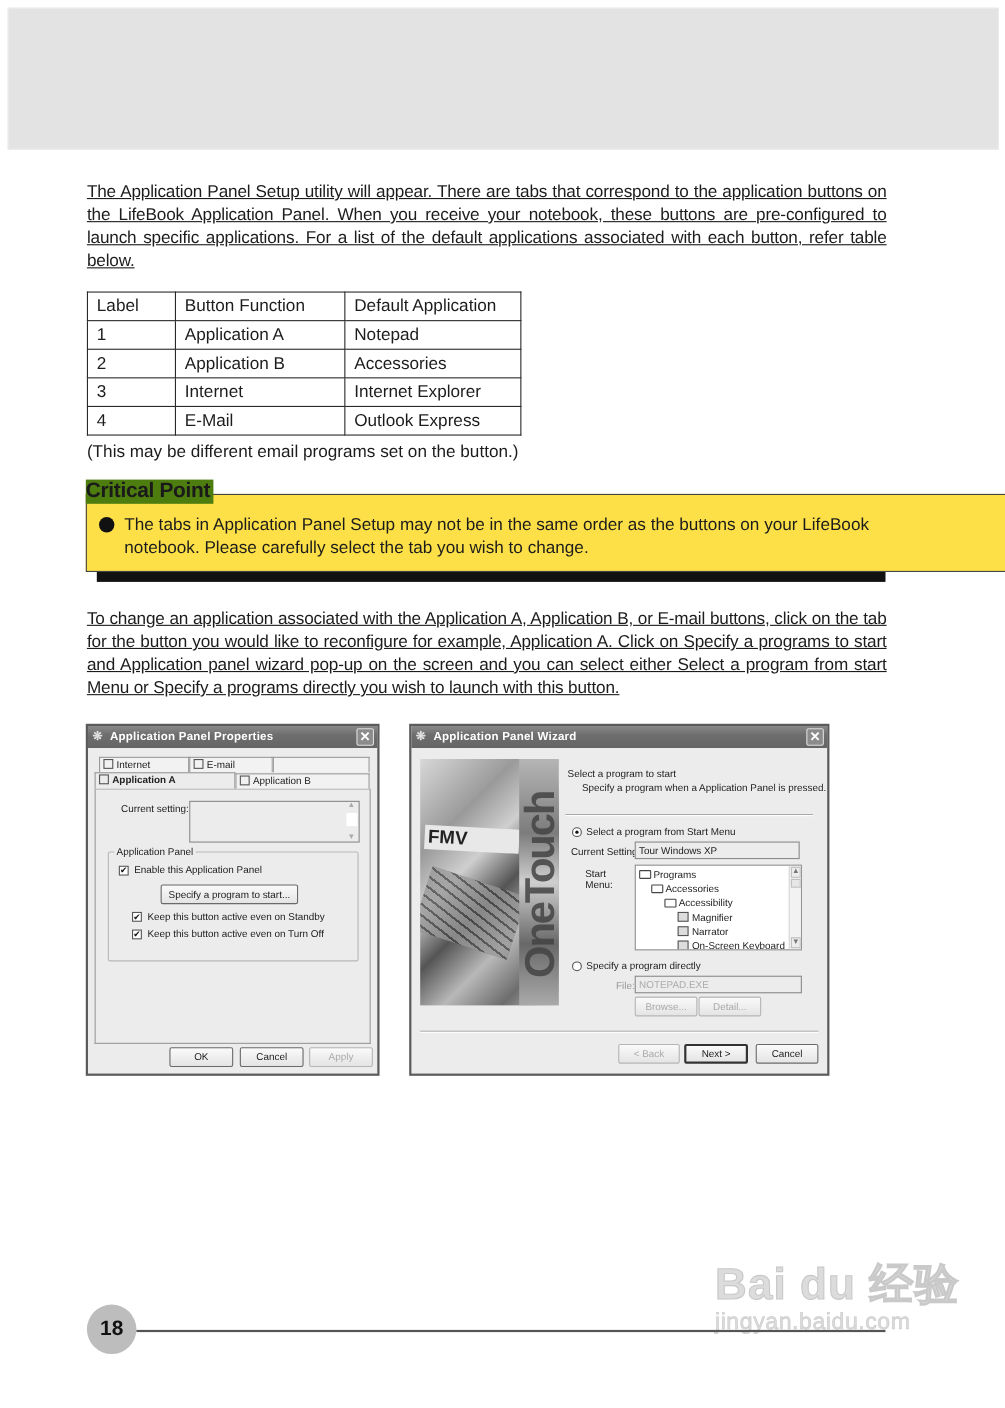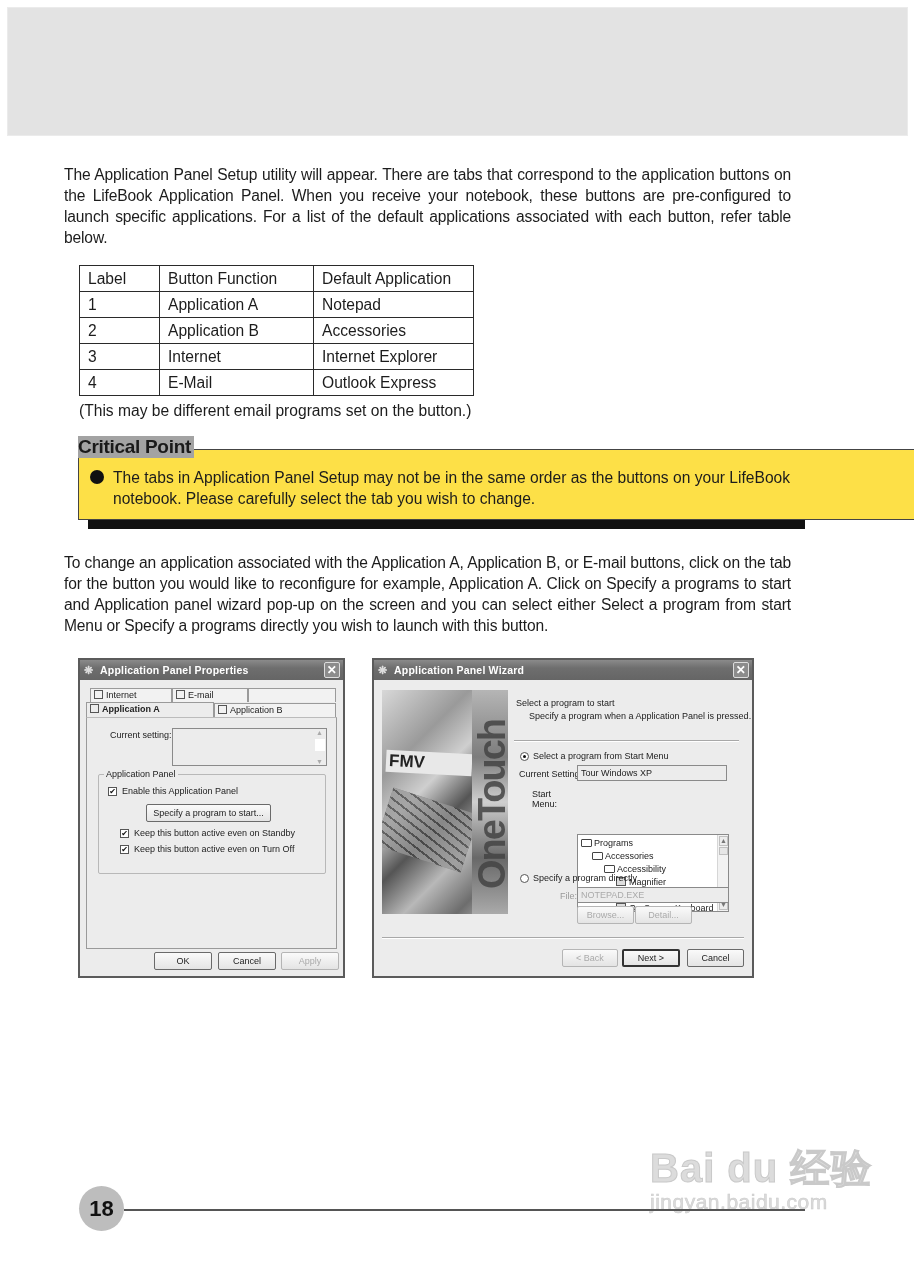--- a/index.html
+++ b/index.html
@@ -1,32 +1,32 @@
 <!DOCTYPE html>
 <html><head>
 <meta charset="utf-8">
 <style>
   * { box-sizing: border-box; margin: 0; padding: 0; }
   html, body { width: 914px; height: 1280px; background: #ffffff; overflow: hidden; }
   body { position: relative; font-family: "Liberation Sans", sans-serif; color: #1a1a1a; }
 
   .header-band { position: absolute; left: 7px; top: 7px; width: 901px; height: 129px; background: #e3e3e3; border: 1px solid #ebebeb; }
 
-  .para { position: absolute; left: 64px; width: 727px; font-size: 15.6px; line-height: 21px; text-align: justify; letter-spacing: -0.15px; color: #1c1c1c; }
+  .para { position: absolute; left: 79px; width: 727px; font-size: 15.6px; line-height: 21px; text-align: justify; letter-spacing: -0.15px; color: #1c1c1c; text-decoration: underline; }
   .para.p1 { top: 164px; }
   .para.p2 { top: 552px; }
 
   table.apps { position: absolute; left: 79px; top: 265px; border-collapse: collapse; font-size: 15.6px; color: #1c1c1c; }
   table.apps td { border: 1px solid #2a2a2a; height: 26px; padding: 0 8px; vertical-align: middle; white-space: nowrap; }
   table.apps td.c0 { width: 80px; }
   table.apps td.c1 { width: 154px; }
   table.apps td.c2 { width: 160px; }
   .table-note { position: absolute; left: 79px; top: 402px; font-size: 15.6px; color: #1c1c1c; text-align: right; }
 
-  .cp-title { position: absolute; left: 78px; top: 436px; font-size: 19px; font-weight: bold; color: #1a1a1a; background: #a3a3a3; padding-right: 3px; z-index: 3; letter-spacing: -0.3px; }
+  .cp-title { position: absolute; left: 78px; top: 436px; font-size: 19px; font-weight: bold; color: #1a1a1a; background: #4d7c0f; padding-right: 3px; z-index: 3; letter-spacing: -0.3px; }
   .cp-shadow { position: absolute; left: 88px; top: 460px; width: 717px; height: 69px; background: #111; }
   .cp-box { position: absolute; left: 78px; top: 449px; width: 854px; height: 71px; background: #fde047; border: 1px solid #444; border-top: 1px solid #444; z-index: 2; }
   .cp-bullet { position: absolute; left: 11px; top: 20px; width: 14px; height: 14px; border-radius: 50%; background: #111; }
   .cp-text { position: absolute; left: 34px; top: 17px; width: 680px; font-size: 15.6px; line-height: 21px; color: #1c1c1c; }
 
   
   .dlg { position: absolute; background: #ececec; border: 2px solid #5b5b5b; font-family: "Liberation Sans", sans-serif; font-size: 9px; color: #222; }
   .dlg-title { height: 20px; background: linear-gradient(#8a8a8a, #6e6e6e 40%, #656565); color: #fff; font-weight: bold; font-size: 10.5px; line-height: 20px; padding-left: 20px; position: relative; letter-spacing: 0.2px; }
   .dlg-title .app-icon { position: absolute; left: 4px; top: 4px; width: 12px; height: 12px; color: #ddd; font-size: 11px; line-height: 12px; }
   .dlg-close { position: absolute; right: 3px; top: 2px; width: 16px; height: 16px; border: 1px solid #ddd; border-radius: 2px; background: #8c8c8c; color: #fff; font-size: 12px; line-height: 14px; text-align: center; font-weight: bold; }
@@ -41,40 +41,40 @@
   .radio { position: absolute; width: 9px; height: 9px; border: 1px solid #555; border-radius: 50%; background: #fff; }
   .radio.on::after { content: ""; position: absolute; left: 2px; top: 2px; width: 3px; height: 3px; border-radius: 50%; background: #111; }
 
   .tab { position: absolute; height: 14px; border: 1px solid #9a9a9a; border-bottom: none; background: #f2f2f2; font-size: 9px; line-height: 13px; padding-left: 3px; white-space: nowrap; }
   .tab.active { font-weight: bold; background: #ececec; height: 15px; }
   .tab-icon { display: inline-block; width: 9px; height: 9px; border: 1px solid #555; margin-right: 3px; vertical-align: -1px; font-size: 6px; line-height: 7px; text-align: center; }
 
   .groupbox { position: absolute; border: 1px solid #b8b8b8; border-radius: 2px; }
   .groupbox-label { position: absolute; top: -6px; left: 5px; background: #ececec; padding: 0 2px; font-size: 9px; }
 
-  .tree { position: absolute; background: #fff; border: 1px solid #8a8a8a; overflow: hidden; margin-top: 48px; }
+  .tree { position: absolute; background: #fff; border: 1px solid #8a8a8a; overflow: hidden; }
   .tree-item { position: absolute; font-size: 9px; white-space: nowrap; }
   .folder { display: inline-block; width: 11px; height: 8px; border: 1px solid #444; border-radius: 1px; margin-right: 2px; vertical-align: -1px; }
   .prog { display: inline-block; width: 10px; height: 9px; border: 1px solid #555; margin-right: 3px; vertical-align: -1px; background: #ddd; }
   .vscroll { position: absolute; right: 0; top: 0; bottom: 0; width: 11px; background: #f2f2f2; border-left: 1px solid #d6d6d6; }
   .vscroll .arr { position: absolute; left: 1px; width: 9px; height: 10px; border: 1px solid #c0c0c0; background: #ececec; font-size: 7px; line-height: 8px; text-align: center; color: #777; }
 
   .sep { position: absolute; height: 0; border-top: 1px solid #a8a8a8; border-bottom: 1px solid #fff; }
 
   .wiz-image { position: absolute; left: 8px; top: 30px; width: 126px; height: 224px; background: linear-gradient(135deg, #d8d8d8 0%, #9a9a9a 25%, #cfcfcf 40%, #555 55%, #b8b8b8 70%, #6d6d6d 85%, #c8c8c8 100%); overflow: hidden; }
   .wiz-image .strip { position: absolute; right: 0; top: 0; width: 36px; height: 100%; background: linear-gradient(#b5b5b5, #7c7c7c 30%, #cfcfcf 50%, #686868 75%, #aaa); }
   .wiz-image .vtext { position: absolute; right: -4px; top: 6px; width: 40px; height: 216px; writing-mode: vertical-rl; transform: rotate(180deg); font-size: 38px; font-weight: bold; color: #444; letter-spacing: -2px; text-align: center; line-height: 40px; opacity: 0.85; }
   .wiz-image .fmv { position: absolute; left: 4px; top: 62px; width: 86px; height: 22px; background: #e8e8e8; font-size: 17px; font-weight: bold; color: #222; padding-left: 3px; line-height: 22px; transform: rotate(3deg); }
   .wiz-image .keys { position: absolute; left: 0; top: 110px; width: 90px; height: 60px; background: repeating-linear-gradient(20deg, #999 0 6px, #444 6px 8px), #777; transform: rotate(18deg); opacity: 0.75; }
 
   .watermark { position: absolute; left: 650px; top: 1146px; color: #d4d4d4; font-family: "Liberation Sans", sans-serif; }
   .wm-logo { font-size: 40px; font-weight: bold; letter-spacing: 1px; line-height: 44px; color: #dcdcdc; -webkit-text-stroke: 1px #c9c9c9; }
   .wm-url { font-size: 21px; line-height: 24px; color: #dadada; -webkit-text-stroke: 0.5px #c9c9c9; letter-spacing: 0.5px; }
 
-  .page-num { position: absolute; left: 79px; top: 1186px; width: 45px; height: 45px; border-radius: 50%; background: #bdbdbd; font-size: 22px; font-weight: bold; line-height: 45px; text-align: center; color: #111; }
+  .page-num { position: absolute; left: 79px; top: 1186px; width: 45px; height: 45px; border-radius: 50%; background: #bdbdbd; font-size: 19px; font-weight: bold; line-height: 45px; text-align: center; color: #111; }
   .footer-rule { position: absolute; left: 124px; top: 1209px; width: 681px; height: 2px; background: #555; }
 </style>
 </head>
 <body>
 
 <div class="header-band"></div>
 
 <p class="para p1">The Application Panel Setup utility will appear. There are tabs that correspond to the application buttons on the LifeBook Application Panel. When you receive your notebook, these buttons are pre-configured to launch specific applications. For a list of the default applications associated with each button, refer table below.</p>
 
 <table class="apps">

